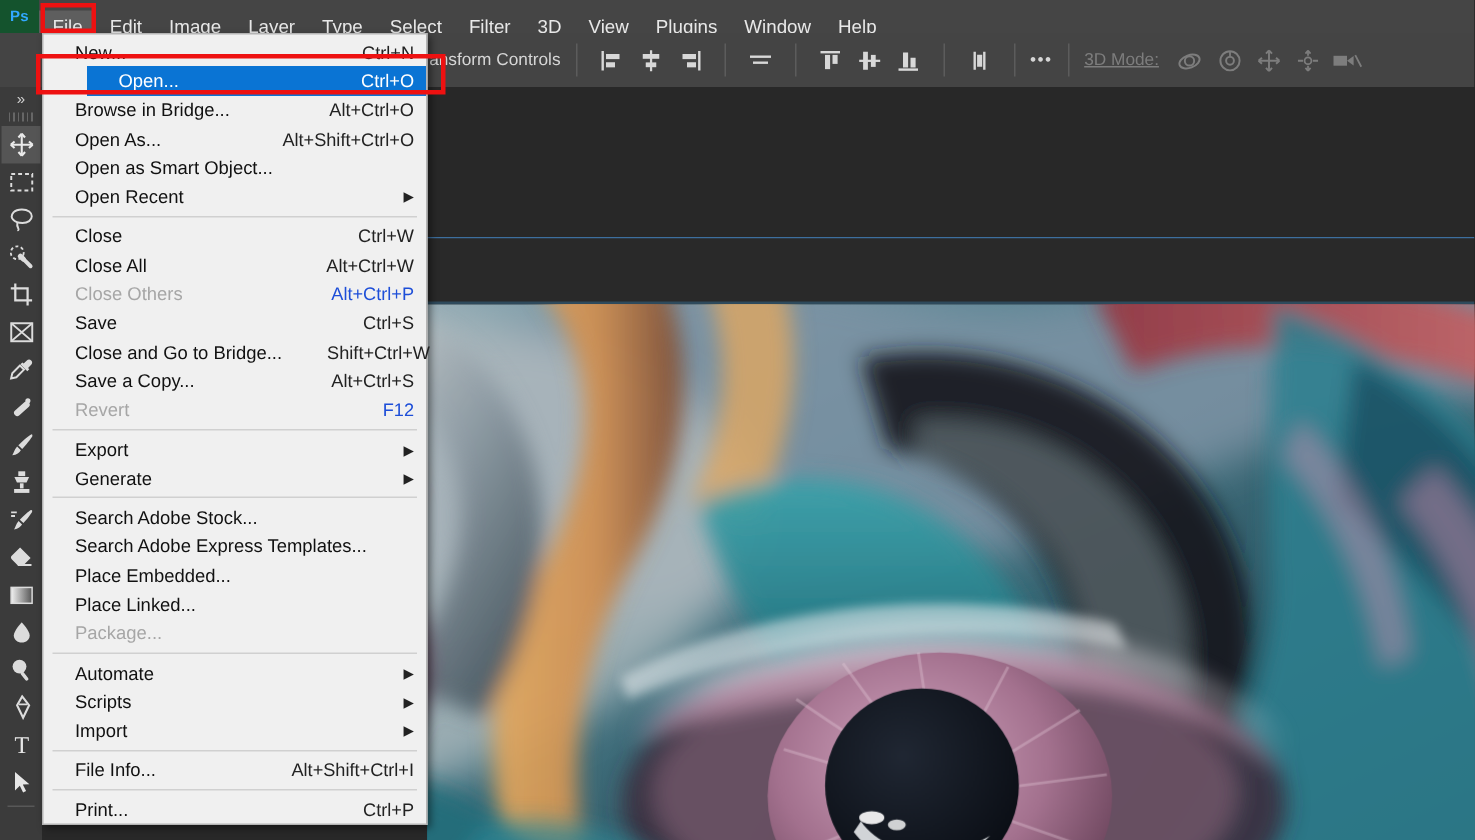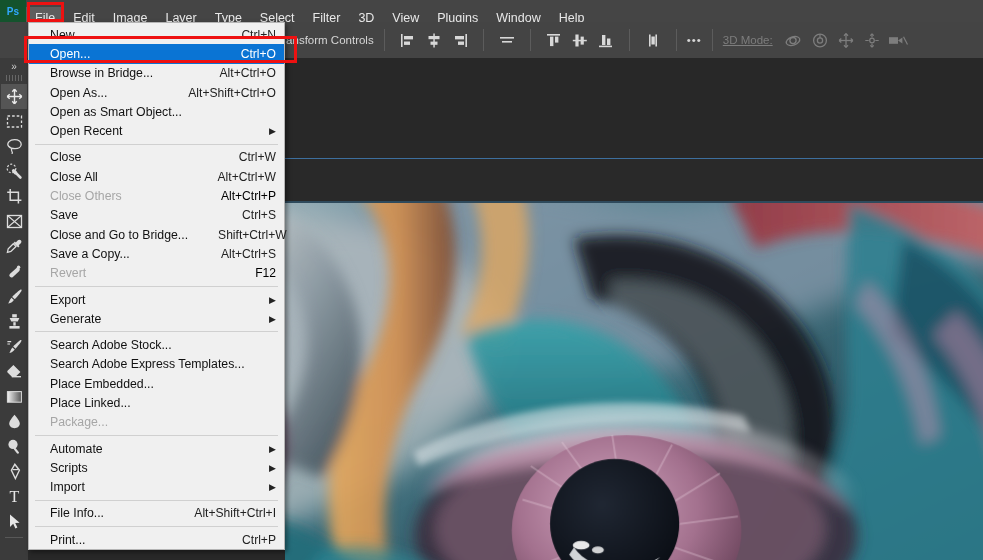--- a/index.html
+++ b/index.html
@@ -79,22 +79,22 @@
     padding: 2px 0 0 0; z-index: 40;
   }
   .mrow {
     height: 19.3px; display: flex; align-items: center;
     padding: 0 8px 0 21px; font-size: 12.3px; color: #111; white-space: nowrap; gap: 16px;
   }
   .mrow .lbl { flex: 1; }
   .mrow .acc { color: #222; font-size: 12.1px; padding-left: 14px; }
   .mrow .arrow { font-size: 9px; color: #222; padding-left: 10px; }
   .mrow.disabled { color: #a6a6a6; align-items: center; }
-  .mrow.disabled .acc { color: #000000; }
-  .mrow.hl { background: #0a74d4; color: #fff; }
+  .mrow.disabled .acc { color: #1d4ed8; }
+  .mrow.hl { background: #0a74d4; color: #fff; margin-left: 29px; }
   .mrow.hl .acc { color: #fff; text-align: right; }
   .msep { height: 1px; background: #d0d0d0; margin: 3px 6px; }
 
   
   .redbox { position: absolute; border: 3px solid #ee1111; z-index: 60; pointer-events: none; }
   #redbox-file { left: 27px; top: 2px; width: 37px; height: 20px; }
   #redbox-open { left: 24px; top: 36px; width: 273px; height: 27px; }
 </style>
 </head>
 <body>

